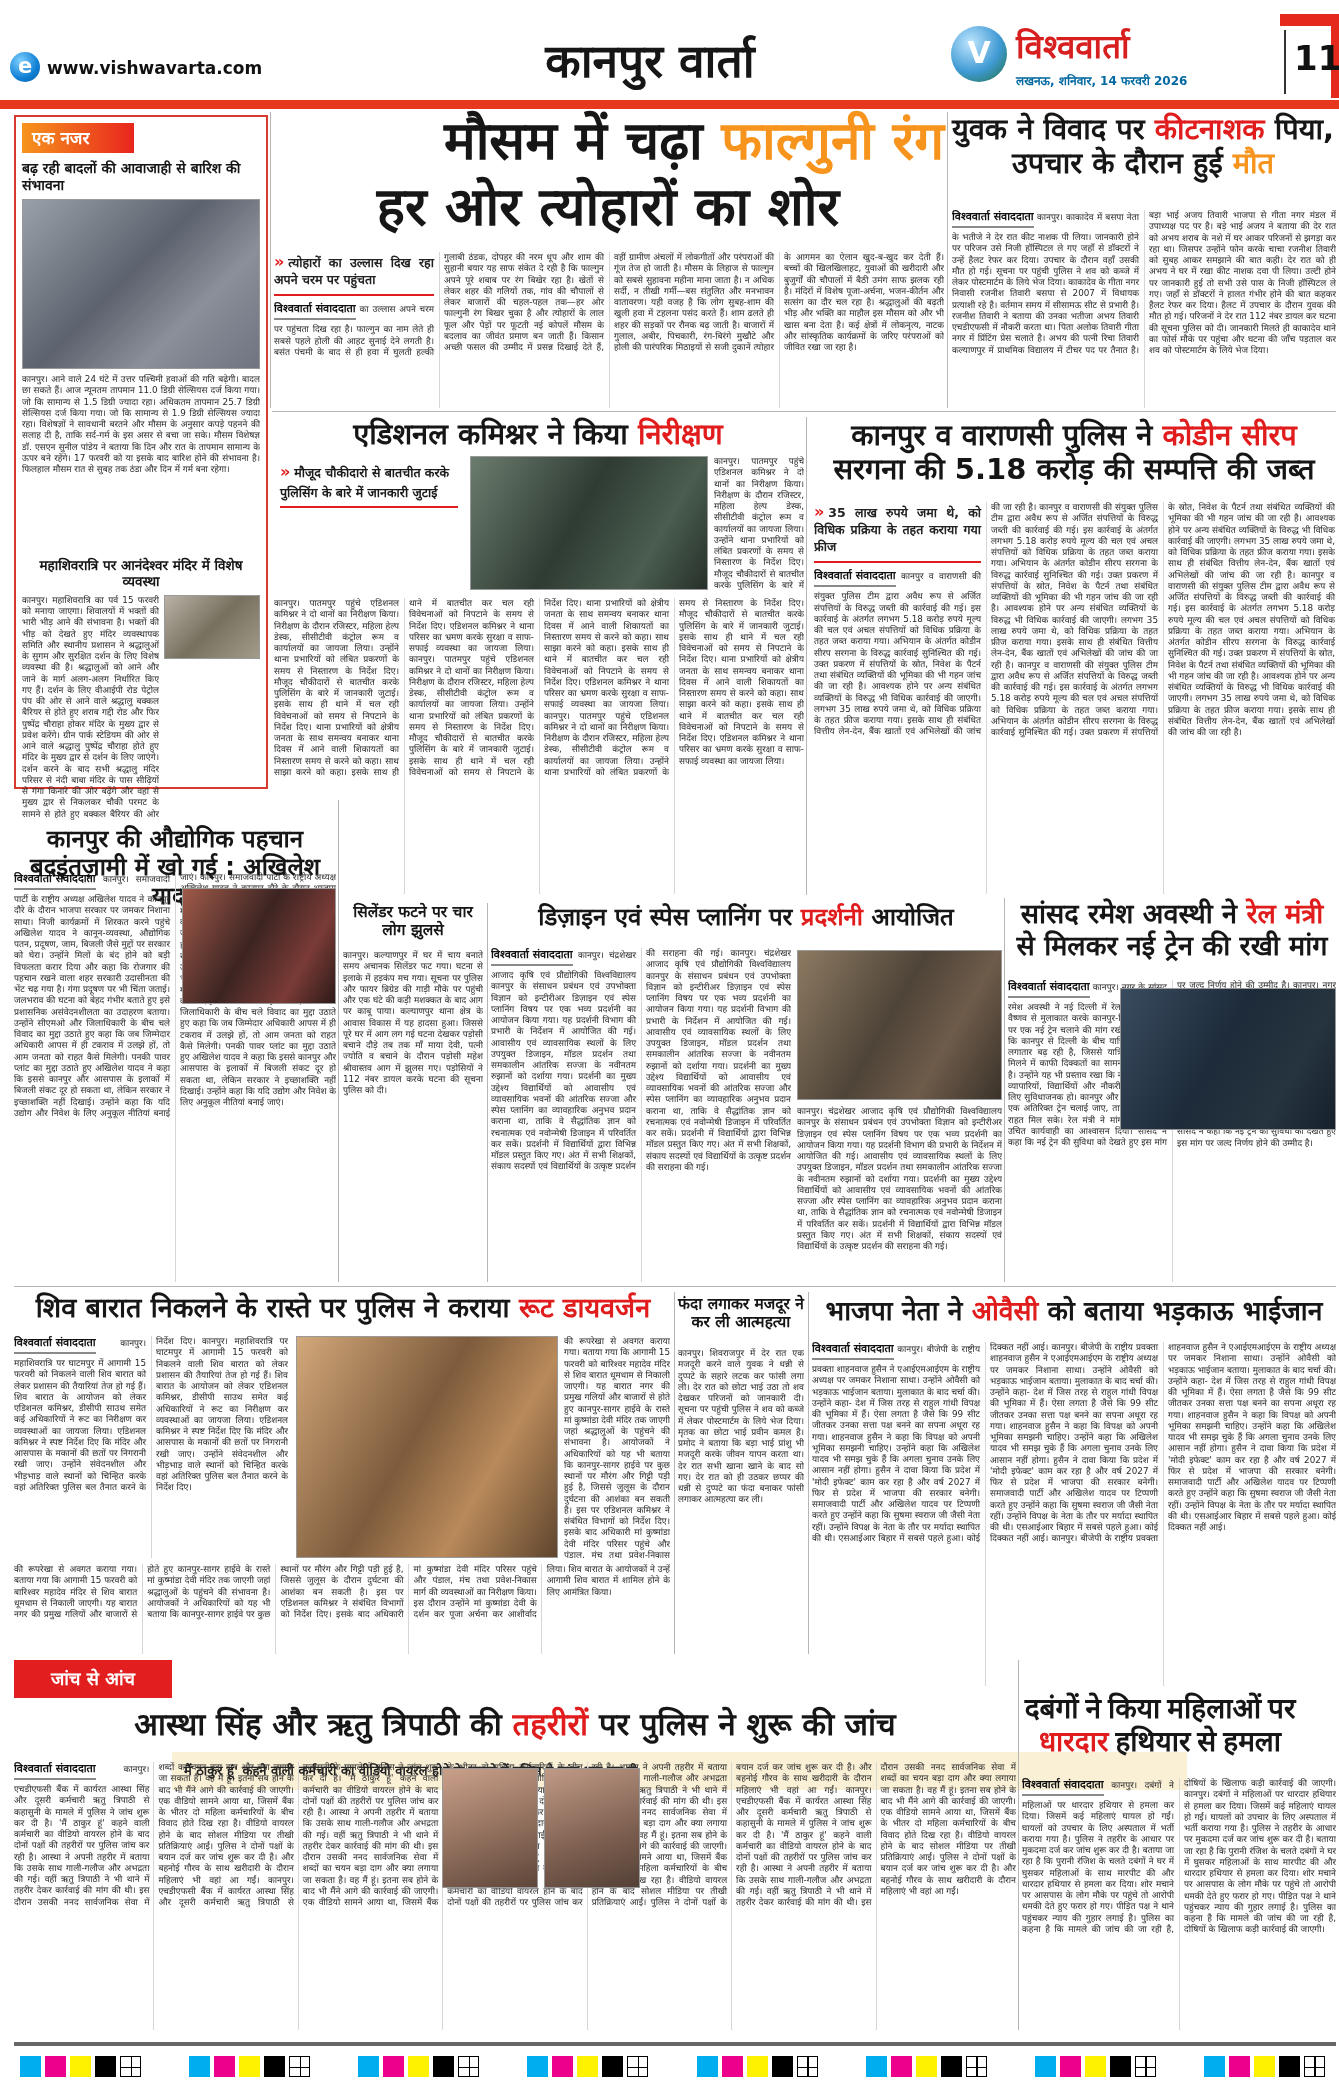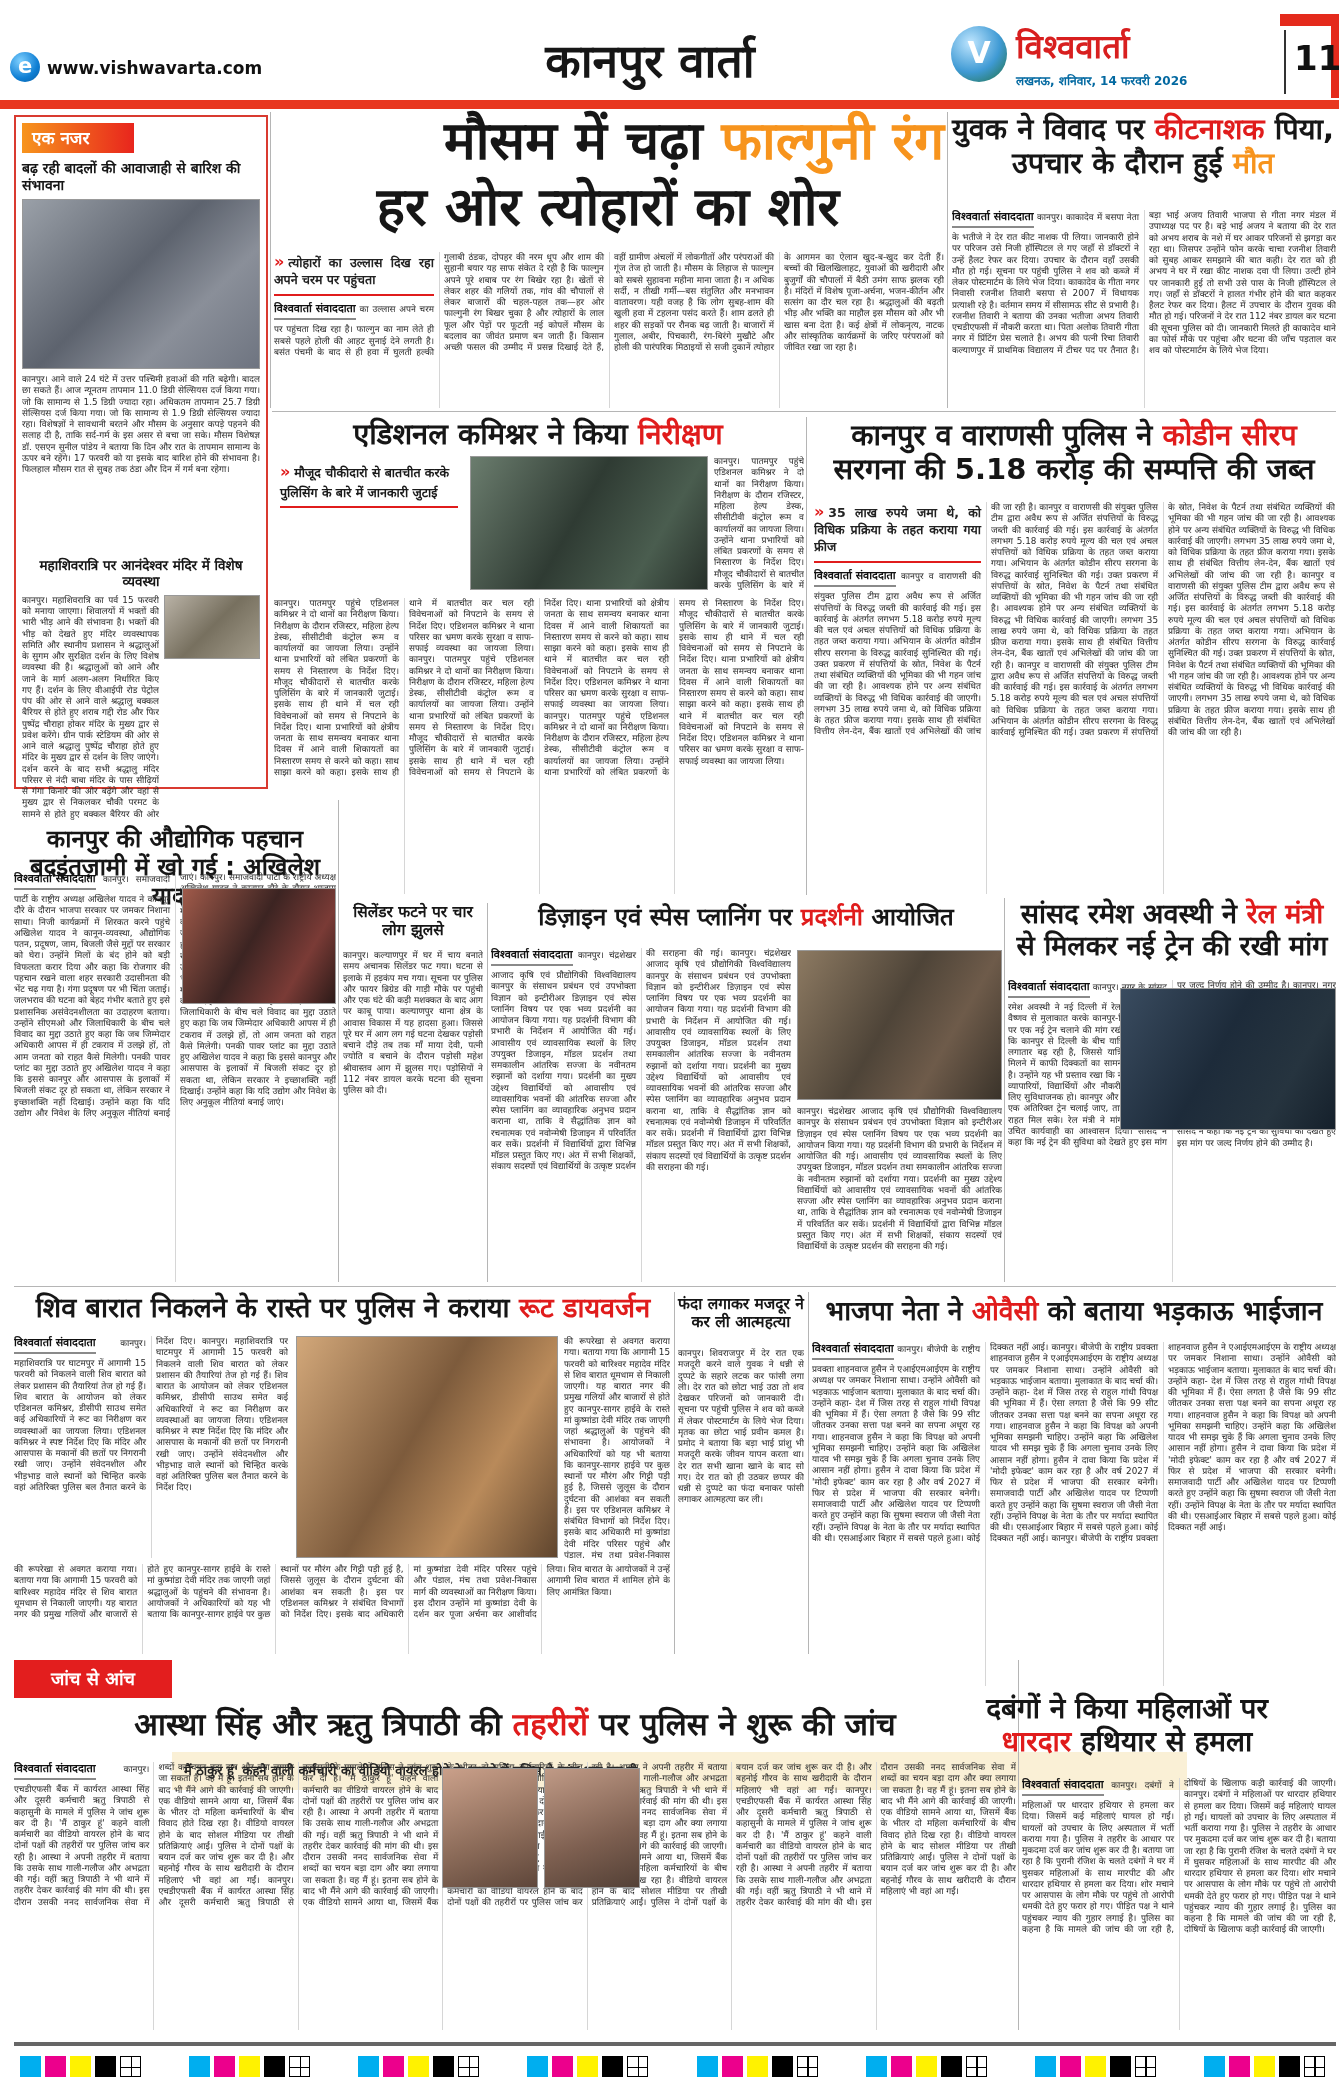--- a/index.html
+++ b/index.html
@@ -173,21 +173,21 @@
   <span>आस्था सिंह और ऋतु त्रिपाठी की </span><span class="red">तहरीरों</span><span> पर पुलिस ने शुरू की जांच</span>
 </div>
 <div class="abs body-txt cols7" style="left:14px;top:1762px;width:1002px;height:268px;">
   <div class="byline">विश्ववार्ता संवाददाता</div>
   <span>कानपुर। एचडीएफसी बैंक में कार्यरत आस्था सिंह और दूसरी कर्मचारी ऋतु त्रिपाठी से कहासुनी के मामले में पुलिस ने जांच शुरू कर दी है। 'मैं ठाकुर हूं' कहने वाली कर्मचारी का वीडियो वायरल होने के बाद दोनों पक्षों की तहरीरों पर पुलिस जांच कर रही है। आस्था ने अपनी तहरीर में बताया कि उसके साथ गाली-गलौज और अभद्रता की गई। वहीं ऋतु त्रिपाठी ने भी थाने में तहरीर देकर कार्रवाई की मांग की थी। इस दौरान उसकी ननद सार्वजनिक सेवा में शब्दों का चयन बड़ा दाग और क्या लगाया जा सकता है। वह मैं हूं। इतना सब होने के बाद भी मैंने आगे की कार्रवाई की जाएगी। एक वीडियो सामने आया था, जिसमें बैंक के भीतर दो महिला कर्मचारियों के बीच विवाद होते दिख रहा है। वीडियो वायरल होने के बाद सोशल मीडिया पर तीखी प्रतिक्रियाएं आईं। पुलिस ने दोनों पक्षों के बयान दर्ज कर जांच शुरू कर दी है। और बहनोई गौरव के साथ खरीदारी के दौरान महिलाएं भी वहां आ गईं। कानपुर। एचडीएफसी बैंक में कार्यरत आस्था सिंह और दूसरी कर्मचारी ऋतु त्रिपाठी से कहासुनी के मामले में पुलिस ने जांच शुरू कर दी है। 'मैं ठाकुर हूं' कहने वाली कर्मचारी का वीडियो वायरल होने के बाद दोनों पक्षों की तहरीरों पर पुलिस जांच कर रही है। आस्था ने अपनी तहरीर में बताया कि उसके साथ गाली-गलौज और अभद्रता की गई। वहीं ऋतु त्रिपाठी ने भी थाने में तहरीर देकर कार्रवाई की मांग की थी। इस दौरान उसकी ननद सार्वजनिक सेवा में शब्दों का चयन बड़ा दाग और क्या लगाया जा सकता है। वह मैं हूं। इतना सब होने के बाद भी मैंने आगे की कार्रवाई की जाएगी। एक वीडियो सामने आया था, जिसमें बैंक के भीतर दो महिला कर्मचारियों के बीच विवाद होते दिख रहा है। वीडियो वायरल होने के बाद सोशल मीडिया पर तीखी प्रतिक्रियाएं आईं। पुलिस ने दोनों पक्षों के बयान दर्ज कर जांच शुरू कर दी है। और बहनोई गौरव के साथ खरीदारी के दौरान महिलाएं भी वहां आ गईं। कानपुर। एचडीएफसी बैंक में कार्यरत आस्था सिंह और दूसरी कर्मचारी ऋतु त्रिपाठी से कहासुनी के मामले में पुलिस ने जांच शुरू कर दी है। 'मैं ठाकुर हूं' कहने वाली कर्मचारी का वीडियो वायरल होने के बाद दोनों पक्षों की तहरीरों पर पुलिस जांच कर रही है। आस्था ने अपनी तहरीर में बताया कि उसके साथ गाली-गलौज और अभद्रता की गई। वहीं ऋतु त्रिपाठी ने भी थाने में तहरीर देकर कार्रवाई की मांग की थी। इस दौरान उसकी ननद सार्वजनिक सेवा में शब्दों का चयन बड़ा दाग और क्या लगाया जा सकता है। वह मैं हूं। इतना सब होने के बाद भी मैंने आगे की कार्रवाई की जाएगी। एक वीडियो सामने आया था, जिसमें बैंक के भीतर दो महिला कर्मचारियों के बीच विवाद होते दिख रहा है। वीडियो वायरल होने के बाद सोशल मीडिया पर तीखी प्रतिक्रियाएं आईं। पुलिस ने दोनों पक्षों के बयान दर्ज कर जांच शुरू कर दी है। और बहनोई गौरव के साथ खरीदारी के दौरान महिलाएं भी वहां आ गईं। कानपुर। एचडीएफसी बैंक में कार्यरत आस्था सिंह और दूसरी कर्मचारी ऋतु त्रिपाठी से कहासुनी के मामले में पुलिस ने जांच शुरू कर दी है। 'मैं ठाकुर हूं' कहने वाली कर्मचारी का वीडियो वायरल होने के बाद दोनों पक्षों की तहरीरों पर पुलिस जांच कर रही है। आस्था ने अपनी तहरीर में बताया कि उसके साथ गाली-गलौज और अभद्रता की गई। वहीं ऋतु त्रिपाठी ने भी थाने में तहरीर देकर कार्रवाई की मांग की थी। इस दौरान उसकी ननद सार्वजनिक सेवा में शब्दों का चयन बड़ा दाग और क्या लगाया जा सकता है। वह मैं हूं। इतना सब होने के बाद भी मैंने आगे की कार्रवाई की जाएगी। एक वीडियो सामने आया था, जिसमें बैंक के भीतर दो महिला कर्मचारियों के बीच विवाद होते दिख रहा है। वीडियो वायरल होने के बाद सोशल मीडिया पर तीखी प्रतिक्रियाएं आईं। पुलिस ने दोनों पक्षों के बयान दर्ज कर जांच शुरू कर दी है। और बहनोई गौरव के साथ खरीदारी के दौरान महिलाएं भी वहां आ गईं।</span>
 </div>
 <div class="photo abs" style="left:442px;top:1768px;width:96px;height:120px;background:linear-gradient(160deg,#caa08a,#8a6a58 60%,#5e463a);"></div>
 <div class="photo abs" style="left:544px;top:1768px;width:96px;height:120px;background:linear-gradient(160deg,#c09a86,#7d5f50 60%,#534036);"></div>
 
 <div class="abs vrule" style="left:1018px;top:1660px;height:370px;"></div>
-<div class="abs hl center" style="left:970px;top:1692px;width:314px;font-size:28px;">
+<div class="abs hl center" style="left:1003px;top:1692px;width:314px;font-size:28px;font-family:Liberation Serif, serif;">
   <div>दबंगों ने किया महिलाओं पर</div>
   <span class="red">धारदार</span><span> हथियार से हमला</span>
 </div>
 <div class="abs body-txt cols2" style="left:1022px;top:1778px;width:314px;height:252px;">
   <div class="byline">विश्ववार्ता संवाददाता</div>
   <span>कानपुर। दबंगों ने महिलाओं पर धारदार हथियार से हमला कर दिया। जिसमें कई महिलाएं घायल हो गईं। घायलों को उपचार के लिए अस्पताल में भर्ती कराया गया है। पुलिस ने तहरीर के आधार पर मुकदमा दर्ज कर जांच शुरू कर दी है। बताया जा रहा है कि पुरानी रंजिश के चलते दबंगों ने घर में घुसकर महिलाओं के साथ मारपीट की और धारदार हथियार से हमला कर दिया। शोर मचाने पर आसपास के लोग मौके पर पहुंचे तो आरोपी धमकी देते हुए फरार हो गए। पीड़ित पक्ष ने थाने पहुंचकर न्याय की गुहार लगाई है। पुलिस का कहना है कि मामले की जांच की जा रही है, दोषियों के खिलाफ कड़ी कार्रवाई की जाएगी। कानपुर। दबंगों ने महिलाओं पर धारदार हथियार से हमला कर दिया। जिसमें कई महिलाएं घायल हो गईं। घायलों को उपचार के लिए अस्पताल में भर्ती कराया गया है। पुलिस ने तहरीर के आधार पर मुकदमा दर्ज कर जांच शुरू कर दी है। बताया जा रहा है कि पुरानी रंजिश के चलते दबंगों ने घर में घुसकर महिलाओं के साथ मारपीट की और धारदार हथियार से हमला कर दिया। शोर मचाने पर आसपास के लोग मौके पर पहुंचे तो आरोपी धमकी देते हुए फरार हो गए। पीड़ित पक्ष ने थाने पहुंचकर न्याय की गुहार लगाई है। पुलिस का कहना है कि मामले की जांच की जा रही है, दोषियों के खिलाफ कड़ी कार्रवाई की जाएगी।</span>
 </div>
 
 <div class="abs" style="left:14px;top:2042px;width:1322px;height:4px;background:#666;"></div>
 <div class="abs" style="left:20px;top:2056px;width:1305px;display:flex;justify-content:space-between;">

